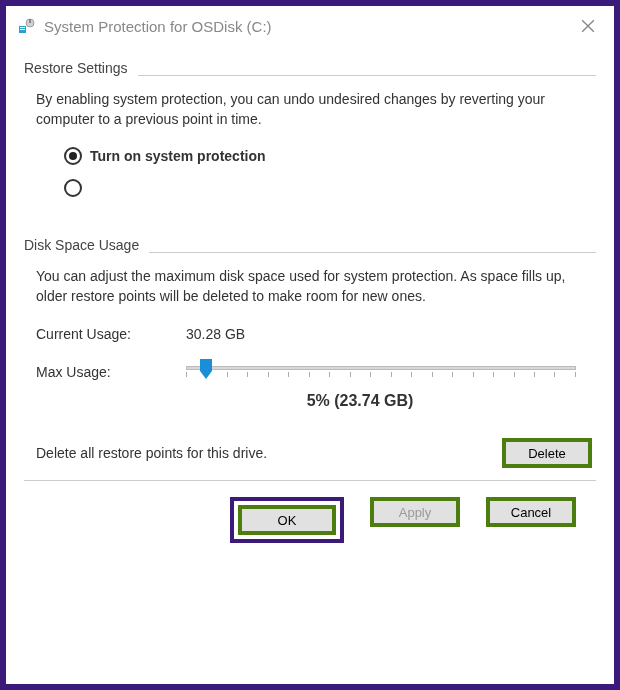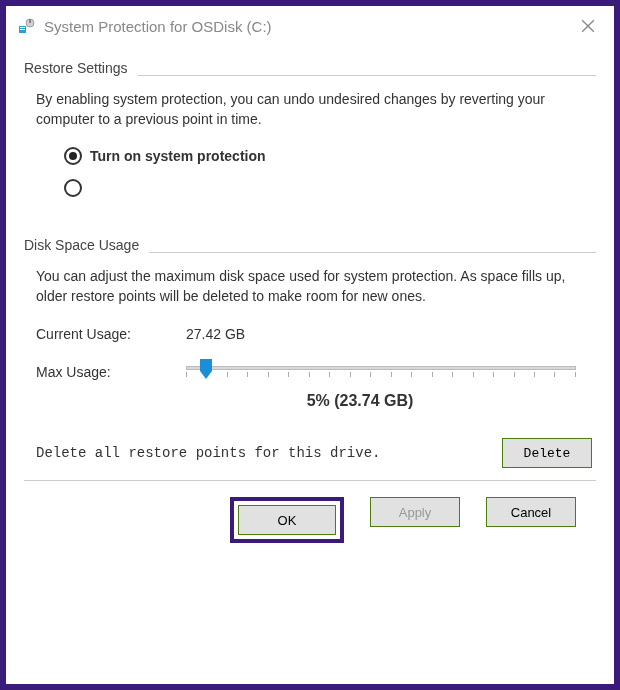--- a/index.html
+++ b/index.html
@@ -150,30 +150,29 @@
       font-size: 16px;
       margin-top: 10px;
       margin-left: 100px;
       font-weight: bold;
     }
     .delete-row {
       display: flex;
       align-items: center;
       justify-content: space-between;
       margin: 28px 4px 10px 12px;
-      font-family: Liberation Mono, monospace;
     }
     .delete-text {
       font-size: 14px;
     }
     .btn {
       min-width: 90px;
       height: 30px;
       background: #e1e1e1;
-      border: 1px solid #4d7c0f;
+      border: 4px solid #4d7c0f;
       font-size: 13px;
       font-family: inherit;
       cursor: pointer;
       padding: 0 14px;
     }
     .btn:disabled {
       color: #999;
       cursor: default;
     }
     .hr {
@@ -241,21 +240,21 @@
 
   <div class="section-header">
     <span class="section-label">Disk Space Usage</span>
     <span class="section-line"></span>
   </div>
 
   <p class="desc">You can adjust the maximum disk space used for system protection. As space fills up, older restore points will be deleted to make room for new ones.</p>
 
   <div class="usage-row">
     <span class="usage-label">Current Usage:</span>
-    <span>27.42 GB</span>
+    <span>30.28 GB</span>
   </div>
 
   <div class="slider-row">
     <span class="slider-label">Max Usage:</span>
     <div class="slider-wrap">
       <div class="slider-track">
         <div class="slider-thumb">
           <svg viewBox="0 0 16 20" width="16" height="20">
             <path d="M2 0 L14 0 L14 12 L8 20 L2 12 Z" fill="#1a8fd8"></path>
           </svg>

